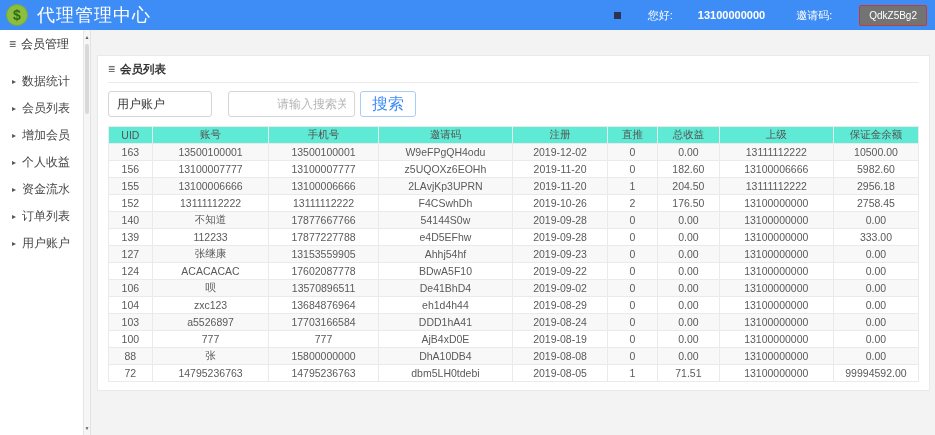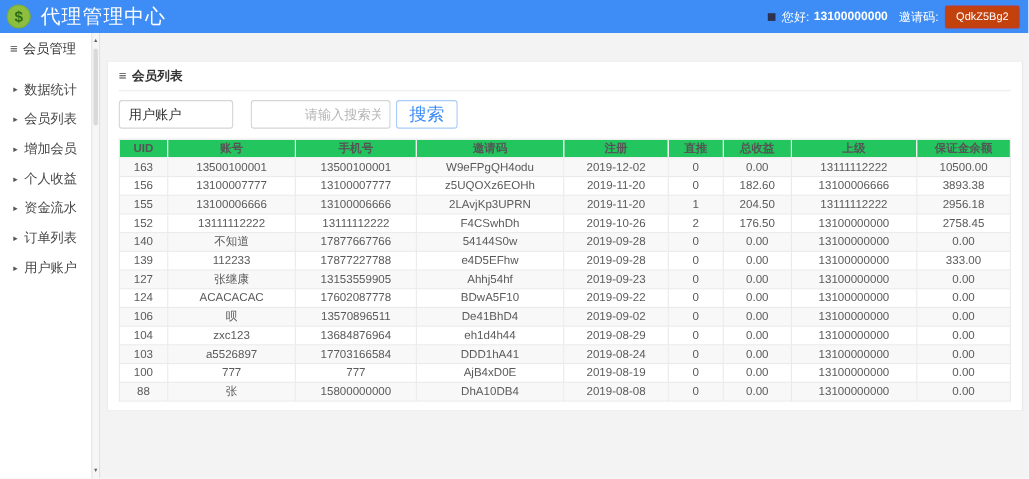--- a/index.html
+++ b/index.html
@@ -5,26 +5,26 @@
   * { margin:0; padding:0; box-sizing:border-box; }
   html,body { width:935px; height:435px; overflow:hidden; }
   body { font-family:"Liberation Sans","DejaVu Sans",sans-serif; background:#f3f3f3; font-size:12px; }
 
   
   .topbar { height:30px; background:#3e8df6; display:flex; align-items:center; padding:0 8px 0 6px; }
   .logo { width:22px; height:22px; border-radius:50%; background:#8cbf3f; color:#2f6b14;
           display:flex; align-items:center; justify-content:center; font-weight:bold; font-size:14px;
           border:1px solid #79a93a; }
   .app-title { color:#fff; font-size:18px; margin-left:9px; letter-spacing:1px; }
-  .topbar-right { margin-left:auto; display:flex; align-items:center; color:#fff; font-size:11px; }
+  .topbar-right { margin-left:auto; display:flex; align-items:center; color:#fff; font-size:11px;gap:21px; }
   .user-sq { width:7px; height:7px; background:#2d3250; margin-right:6px; display:inline-block; }
   .greet { margin-right:4px; }
   .phone { margin-right:10px; font-weight:bold; }
   .invite-label { margin-right:6px; }
-  .invite-badge { background:#c2410c; color:#fff; font-size:10px; padding:4px 9px; border-radius:2px;
+  .invite-badge { background:#737373; color:#fff; font-size:10px; padding:4px 9px; border-radius:2px;
                   border:1px solid #c43d34; cursor:pointer; }
 
   
   .layout { display:flex; height:405px; }
 
   
   .sidebar { width:83px; background:#fff; height:100%; }
   .side-section { display:flex; align-items:center; height:28px; padding-left:9px; font-size:12px;
                   color:#333; cursor:pointer; }
   .side-section .micon { font-size:12px; margin-right:5px; color:#444; }
@@ -55,21 +55,21 @@
   .inp.account { width:104px; }
   .inp.keyword { width:127px; margin-left:16px;padding-left:48px; }
   .inp.keyword::placeholder { color:#b5b5b5; }
   .search-btn { margin-left:5px; height:26px; padding:0 11px; background:#fff; border:1px solid #a9ccf6;
                 color:#3e8df6; border-radius:3px; font-size:16px; font-family:inherit; cursor:pointer; }
 
   
   table { width:100%; border-collapse:collapse; table-layout:fixed; }
   th, td { border:1px solid #eaeaea; height:17px; padding:0 3px; text-align:center;
            font-size:10.5px; overflow:hidden; white-space:nowrap; }
-  th { color:#555; font-weight:bold; background:#22c55e; }
+  th { color:#555; font-weight:normal; background:#5eead4; }
   td { color:#5a5a5a; }
   tbody tr:nth-child(odd) { background:#f8f8f8; }
   col.c1{width:5.4%} col.c2{width:14.4%} col.c3{width:13.5%} col.c4{width:16.6%}
   col.c5{width:11.7%} col.c6{width:6.2%} col.c7{width:7.6%} col.c8{width:14.1%} col.c9{width:10.5%}
 </style>
 </head>
 <body>
 
 <div class="topbar">
   <div class="logo">$</div>
@@ -180,21 +180,21 @@
             </tr>
             <tr>
               <td>156</td>
               <td>13100007777</td>
               <td>13100007777</td>
               <td>z5UQOXz6EOHh</td>
               <td>2019-11-20</td>
               <td>0</td>
               <td>182.60</td>
               <td>13100006666</td>
-              <td>3893.38</td>
+              <td>5982.60</td>
             </tr>
             <tr>
               <td>155</td>
               <td>13100006666</td>
               <td>13100006666</td>
               <td>2LAvjKp3UPRN</td>
               <td>2019-11-20</td>
               <td>1</td>
               <td>204.50</td>
               <td>13111112222</td>
@@ -303,17 +303,28 @@
               <td>88</td>
               <td>张</td>
               <td>15800000000</td>
               <td>DhA10DB4</td>
               <td>2019-08-08</td>
               <td>0</td>
               <td>0.00</td>
               <td>13100000000</td>
               <td>0.00</td>
             </tr>
+            <tr>
+              <td>72</td>
+              <td>14795236763</td>
+              <td>14795236763</td>
+              <td>dbm5LH0tdebi</td>
+              <td>2019-08-05</td>
+              <td>1</td>
+              <td>71.51</td>
+              <td>13100000000</td>
+              <td>99994592.00</td>
+            </tr>
           </tbody>
       </table>
     </div>
   </div>
 </div>
 
 </body></html>

